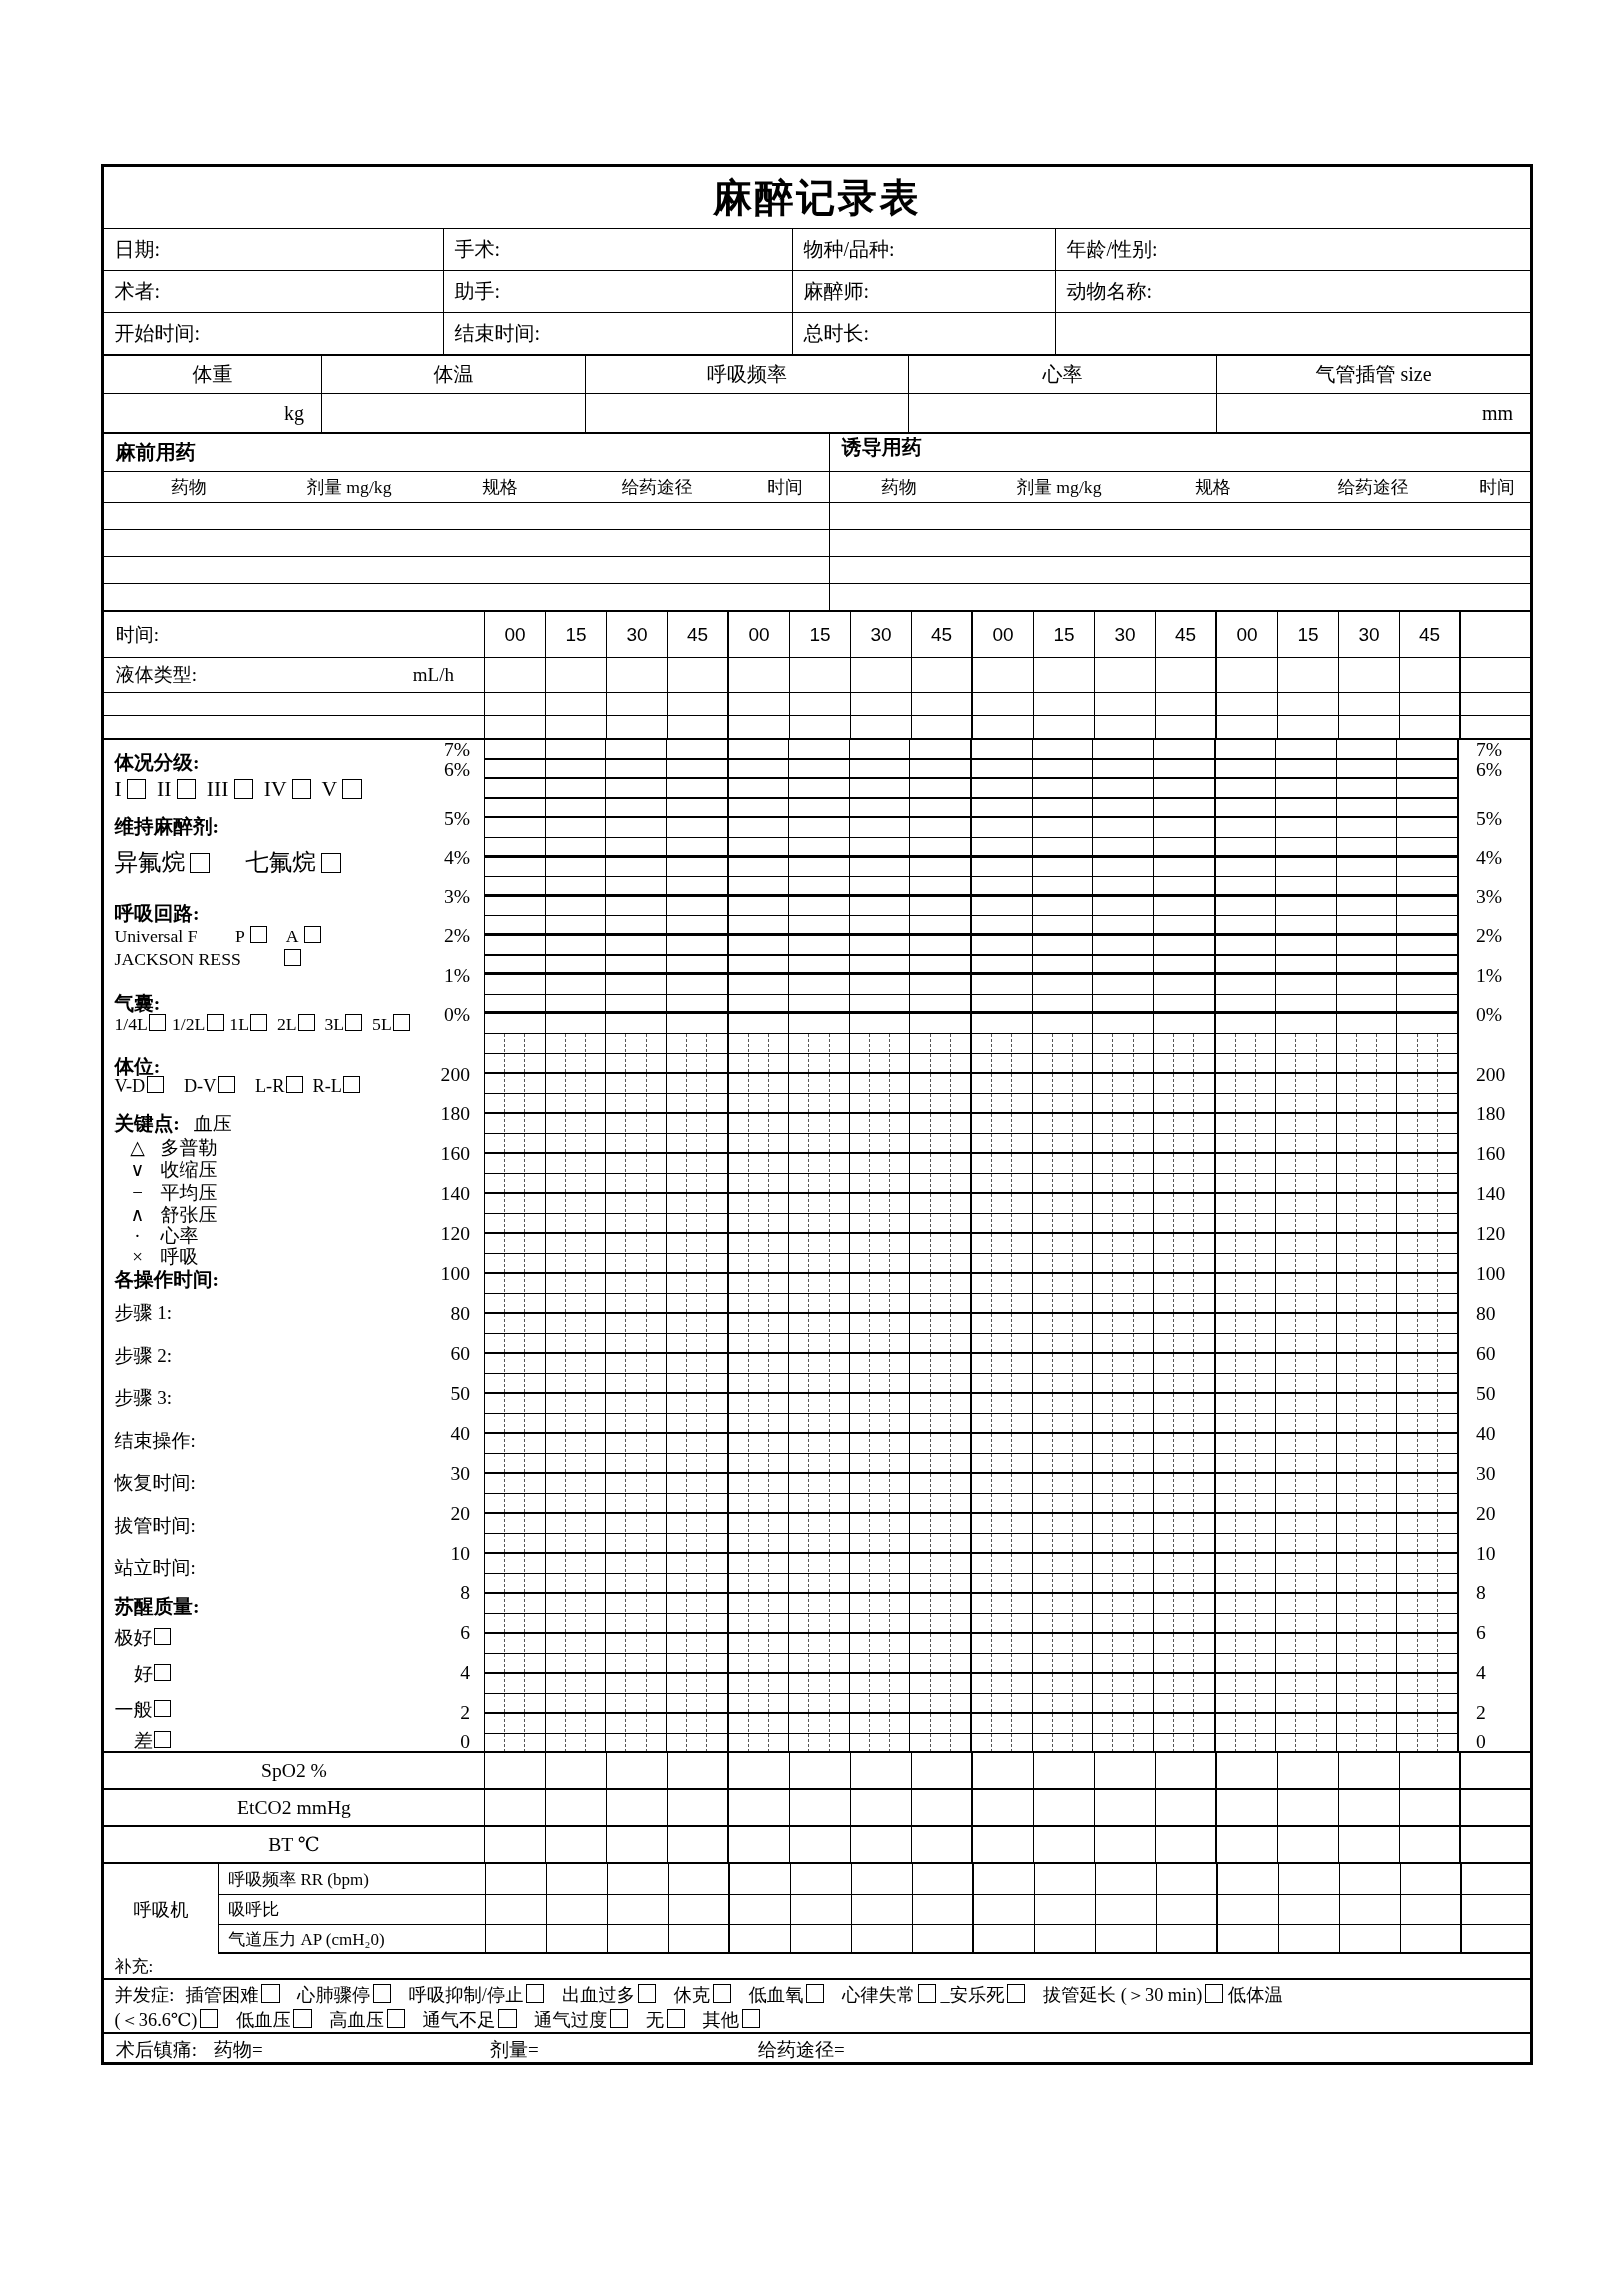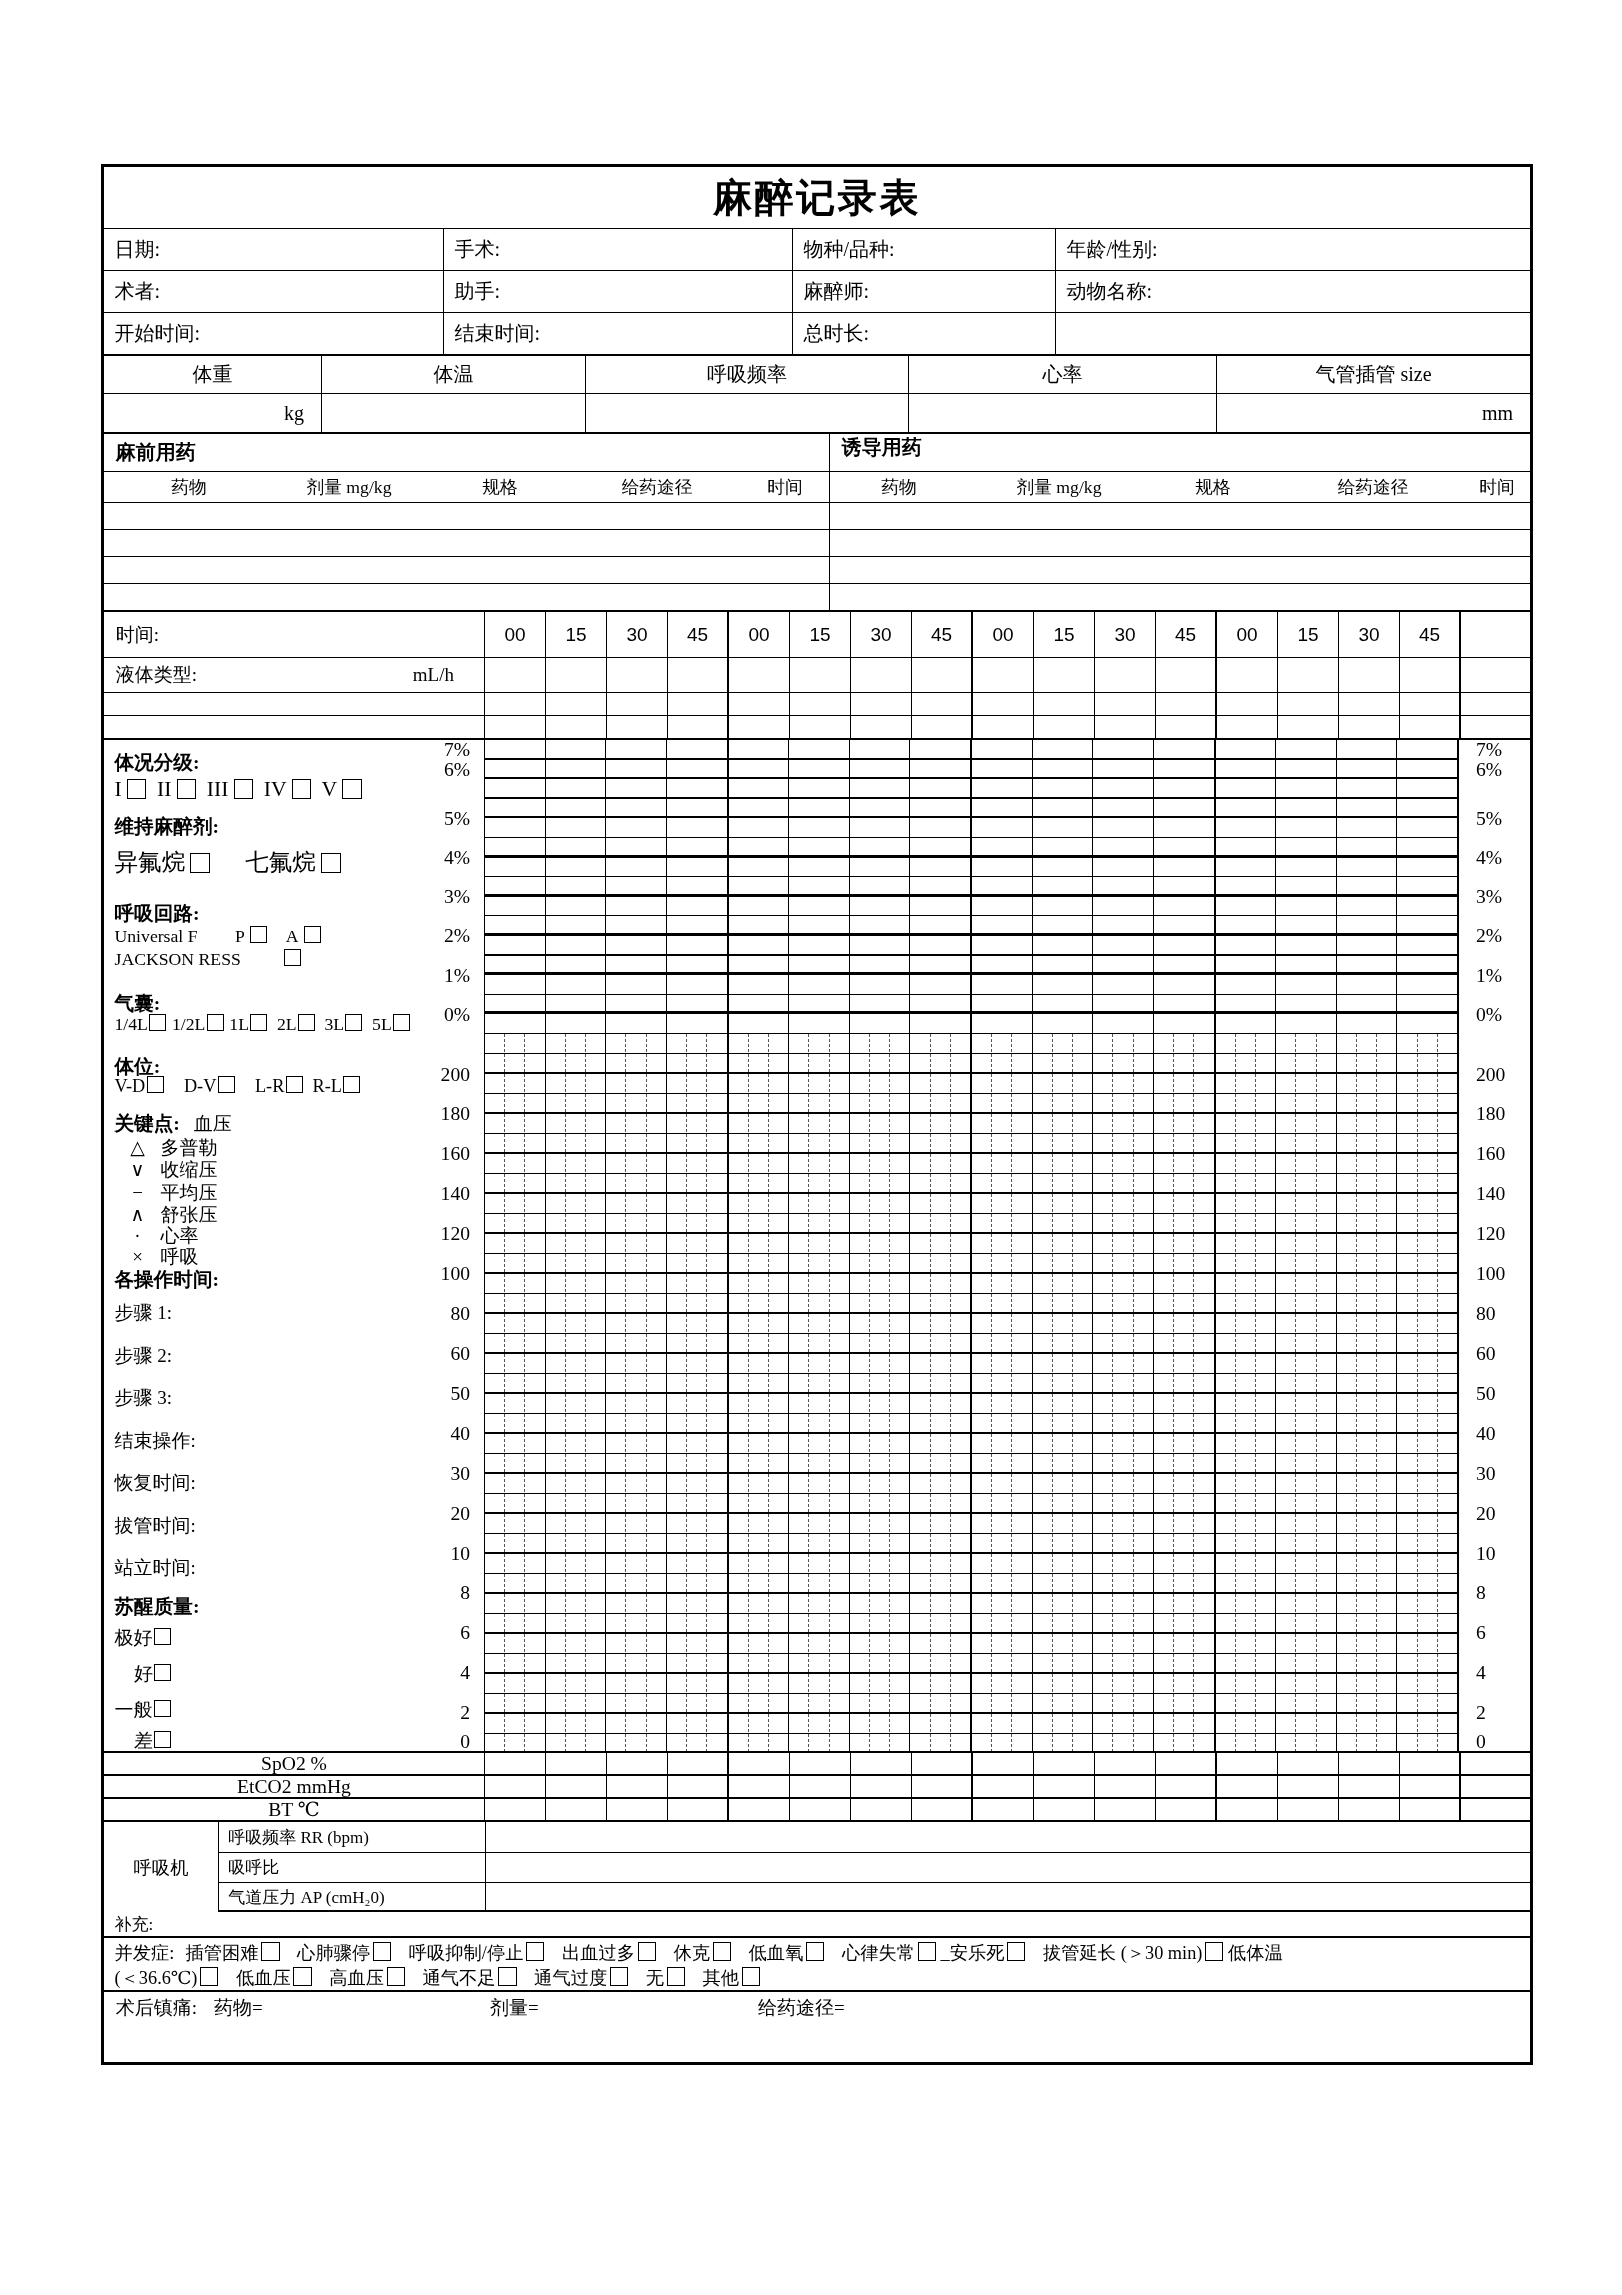--- a/index.html
+++ b/index.html
@@ -69,28 +69,28 @@
                 repeating-linear-gradient(to bottom, transparent 0 38px, #000 38px 40px); }
   .gcol { height: 100%; flex: 1; border-right: 1.3px solid #000; display: flex; }
   .gcol.h4 { border-right: 2.3px solid #000; }
   .sub { flex: 1; height: 100%; border-right: 1px dashed #555; }
   .sub:last-child { border-right: none; }
 
   .scale-lab { position: absolute; width: 72px; height: 19.6px; line-height: 19.6px; font-size: 19.6px; }
   .scale-left { left: 294px; text-align: right; }
   .scale-right { left: 1372px; text-align: left; }
 
-  .mrow { height: 23px; font-size: 19.6px; }
+  .mrow { height: 37px; font-size: 19.6px; }
   .mlab { justify-content: center; padding-left: 0; }
 
   .ventwrap { height: 90px; position: relative; border-top: 2.3px solid #000; }
   .ventlabel { position: absolute; left: 0; top: 0; width: 115px; height: 90px; background: #fff;
                border-right: 1.3px solid #000; display: flex; align-items: center; justify-content: center;
                font-size: 18.3px; z-index: 2; }
-  .vent-row { height: 30px; font-size: 17px; flex-direction: column; }
+  .vent-row { height: 30px; font-size: 17px; }
   .vent-row.vr2 { border-top: 1.3px solid #000; text-align: right; }
   .ventsub { width: 267px; margin-left: 115px; border-right: 1.6px solid #000; height: 100%;
              display: flex; align-items: center; padding-left: 9.2px; }
 
   .supp-row { height: 26px; font-size: 17px; align-items: center; padding-left: 10.5px; }
 
   .compl { height: 54px; padding: 2.6px 10.5px 0 10.5px; font-size: 18.3px; line-height: 25px; }
   .compl .cline { white-space: nowrap; }
   .compl .cb { width: 18.3px; height: 18.3px; margin: 0 6.5px 0 2.6px; vertical-align: -2px; }
   .citem { margin-left: 6.5px; }

